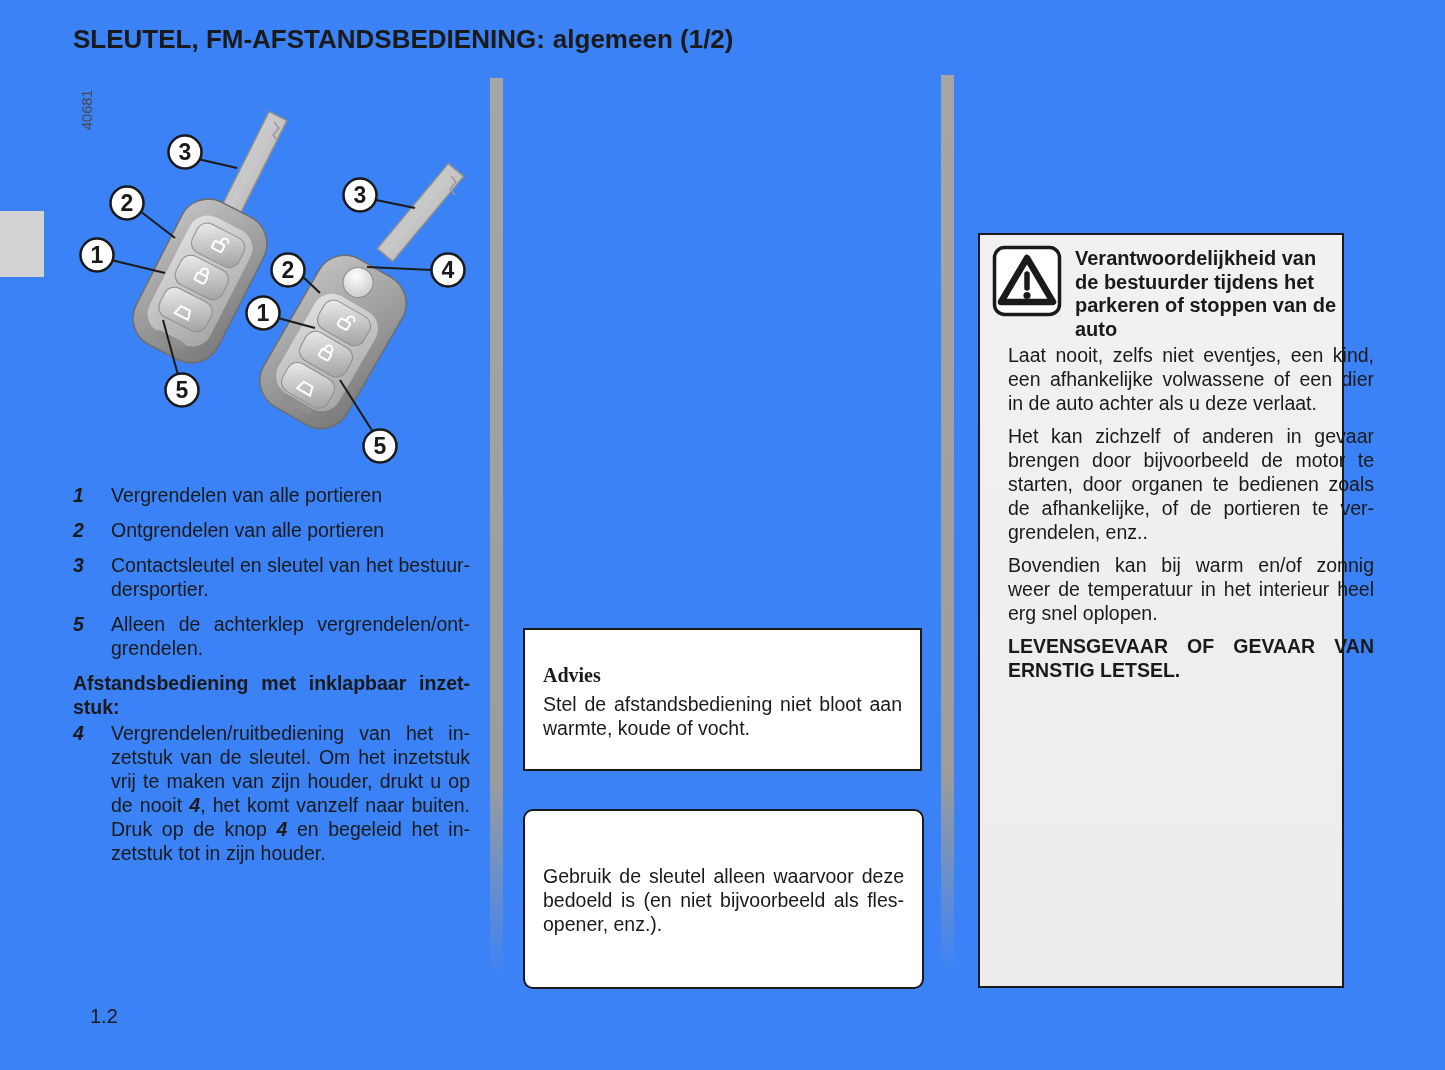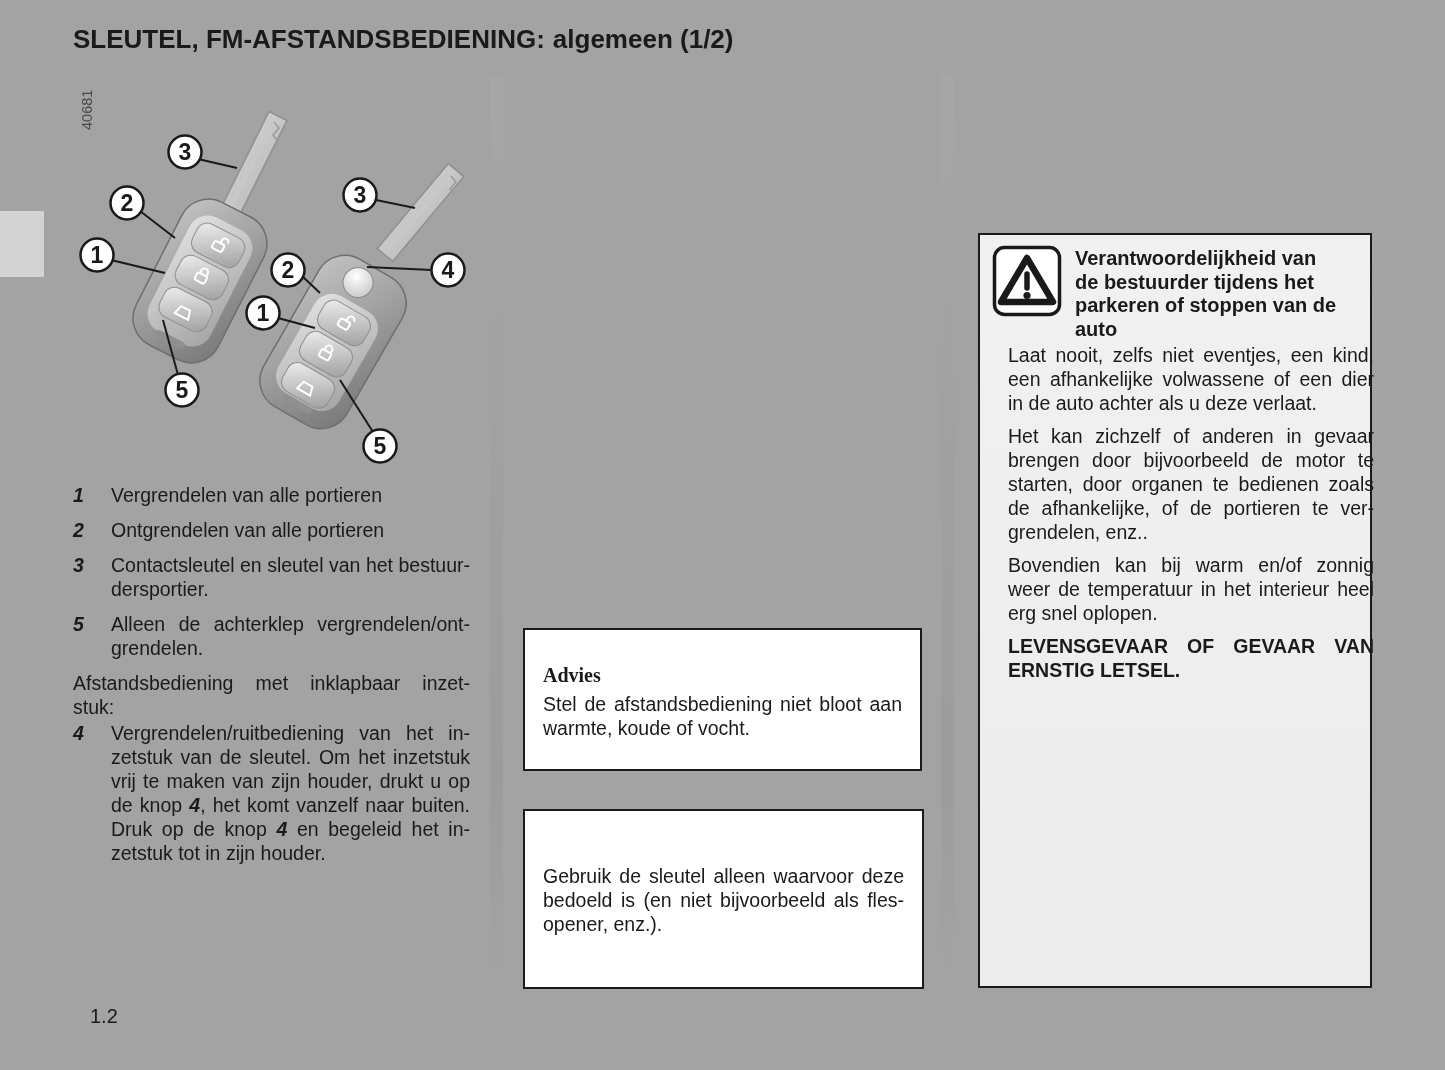--- a/index.html
+++ b/index.html
@@ -1,16 +1,16 @@
 <!DOCTYPE html>
 <html><head>
 <meta charset="utf-8">
 <style>
   html,body{margin:0;padding:0;background:#fff;}
-  .page{position:relative;width:1445px;height:1070px;background:#a3a3a3;
+  .page{position:relative;width:1445px;height:1070px;background:#3b82f6;
         font-family:"Liberation Sans",sans-serif;color:#1a1a1a;overflow:hidden;}
 
   
   .title{position:absolute;left:73px;top:24px;font-size:26px;font-weight:bold;white-space:nowrap;}
   .title .sub{margin-left:8px;}
 
   
   .side-tab{position:absolute;left:0;top:211px;width:44px;height:66px;background:#d3d3d3;}
 
   
@@ -28,32 +28,32 @@
   .jline::after{content:"";display:inline-block;width:100%;height:0;}
   .lline{height:24px;line-height:24px;}
   .b{font-weight:bold;}
   .bi{font-weight:bold;font-style:italic;}
 
   
   .legend{position:absolute;left:73px;top:483px;width:397px;font-size:19.5px;}
   .li{position:relative;margin-bottom:11px;}
   .li .num{position:absolute;left:0;top:0;font-weight:bold;font-style:italic;line-height:24px;}
   .li .txt{margin-left:38px;}
-  .legend-heading{font-weight:normal;margin-bottom:2px;}
+  .legend-heading{font-weight:bold;margin-bottom:2px;}
 
   
   .box{position:absolute;background:#fff;border:2px solid #1a1a1a;box-sizing:border-box;}
   .advice-box{left:523px;top:628px;width:399px;height:143px;}
   .advice-inner{padding:33px 18px 0 18px;font-size:19.5px;}
   .advice-title{font-weight:bold;height:24px;line-height:24px;margin-bottom:5px;font-size:20px;font-family:Liberation Serif, serif;}
-  .usage-box{left:523px;top:809px;width:401px;height:180px;}
+  .usage-box{left:523px;top:809px;width:401px;height:180px;border-radius:10px;}
   .usage-inner{padding:53px 18px 0 18px;font-size:19.5px;}
 
   
-  .warning-box{position:absolute;left:978px;top:233px;width:394px;height:755px;
+  .warning-box{position:absolute;left:978px;top:233px;width:366px;height:755px;
     border:2px solid #1a1a1a;box-sizing:border-box;
     background:linear-gradient(180deg,#f2f1f1 0%,#edecec 100%);}
   .warn-icon{position:absolute;left:12px;top:10px;width:70px;height:72px;}
   .warn-title{position:absolute;left:95px;top:12px;width:288px;
     font-size:20px;font-weight:bold;line-height:23.5px;}
   .warn-body{position:absolute;left:28px;top:108px;width:366px;font-size:19.5px;}
   .warn-body .para{margin-bottom:9px;}
 
   
   .footer{position:absolute;left:90px;top:1005px;font-size:20px;}
@@ -234,21 +234,21 @@
     <div class="legend-heading">
       <div class="jline">Afstandsbediening met inklapbaar inzet-</div>
       <div class="lline">stuk:</div>
     </div>
     <div class="li">
       <span class="num">4</span>
       <div class="txt">
         <div class="jline">Vergrendelen/ruitbediening van het in-</div>
         <div class="jline">zetstuk van de sleutel. Om het inzetstuk</div>
         <div class="jline">vrij te maken van zijn houder, drukt u op</div>
-        <div class="jline"><span>de knop </span><span class="bi">4</span><span>, het komt vanzelf naar buiten.</span></div>
+        <div class="jline"><span>de nooit </span><span class="bi">4</span><span>, het komt vanzelf naar buiten.</span></div>
         <div class="jline"><span>Druk op de knop </span><span class="bi">4</span><span> en begeleid het in-</span></div>
         <div class="lline">zetstuk tot in zijn houder.</div>
       </div>
     </div>
   </div>
 
   <div class="box advice-box">
     <div class="advice-inner">
       <div class="advice-title">Advies</div>
       <div class="jline">Stel de afstandsbediening niet bloot aan</div>

